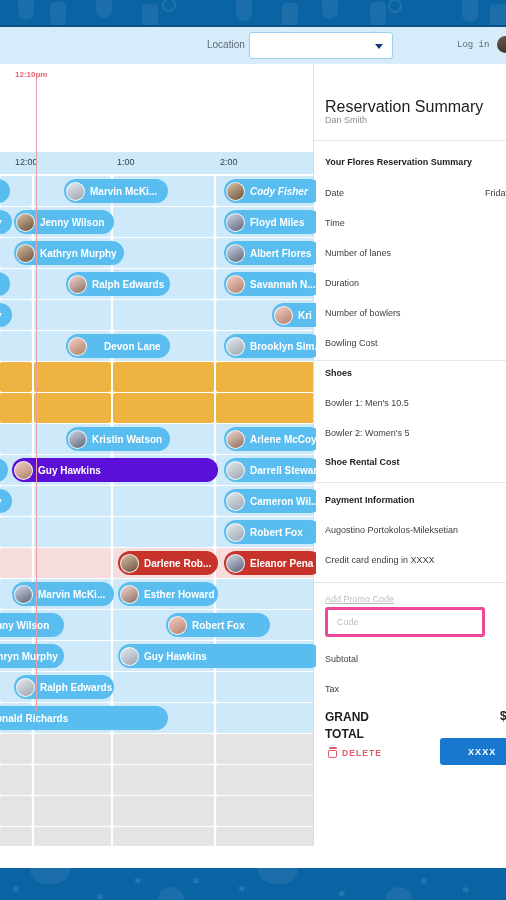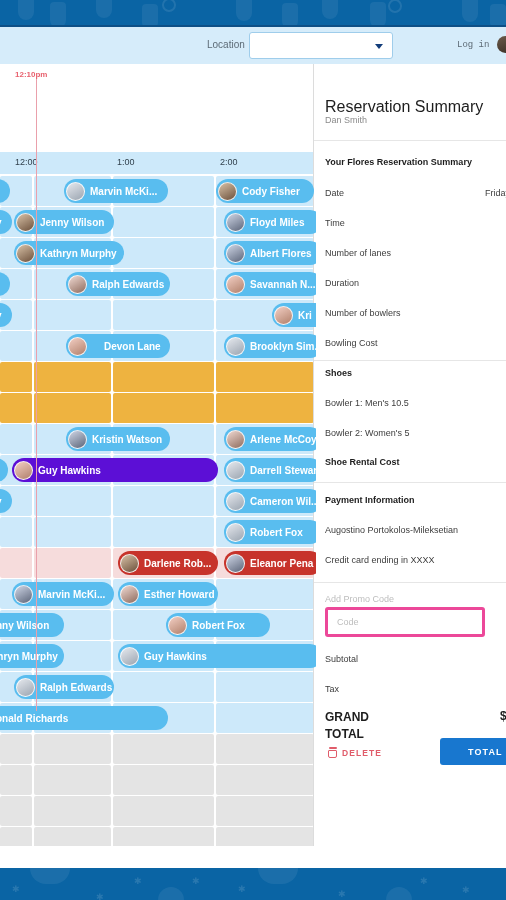--- a/index.html
+++ b/index.html
@@ -146,21 +146,21 @@
     font-size:9px; color:#3d3d3d;
   }
   .p-row.b { font-weight:bold; color:#1d1d1d; }
   .p-row .val {
     position:absolute; left:160px; top:0; white-space:nowrap;
     font-size:9px; color:#3d3d3d;
   }
 
   .promo-label {
     position:absolute; left:11px; top:530px;
-    font-size:9px; color:#bdbdbd;
+    font-size:9px; color:#bdbdbd;text-decoration:underline;
   }
   .promo-box {
     position:absolute; left:11px; top:543px; width:160px; height:30px;
     border:3px solid #ec4899; border-radius:3px;
     display:flex; align-items:center; padding-left:9px;
   }
   .promo-box .ph { font-size:9px; color:#bdbdbd; }
 
   .grand {
     position:absolute; left:11px; top:645px;
@@ -255,21 +255,21 @@
           <div class="cell c-c"></div>
           <div class="cell c-d"></div>
         </div>
         <div class="chip noav" style="left: -18px; width: 28px;">
           <span class="nm"></span>
         </div>
         <div class="chip" style="left: 64px; width: 104px;">
           <span class="av v2"></span>
           <span class="nm">Marvin McKi...</span>
         </div>
-        <div class="chip" style="left: 216px; width: 98px;">
+        <div class="chip" style="left: 224px; width: 98px; font-style: italic;">
           <span class="av v3"></span>
           <span class="nm">Cody Fisher</span>
         </div>
       </div>
       <div class="row ">
         <div class="cellrow">
           <div class="cell c-a"></div>
           <div class="cell c-b"></div>
           <div class="cell c-c"></div>
           <div class="cell c-d"></div>
@@ -617,21 +617,21 @@
   <div class="grand-val">$</div>
 
   <div class="del-btn">
     <span class="trash">
       <span class="lid"></span>
         <span class="body"></span>
     </span>
     <span class="lbl">DELETE</span>
   </div>
   <div class="edit-btn">
-    <span class="lbl">TOTAL</span>
+    <span class="lbl">XXXX</span>
   </div>
 </div>
 
 <div class="bottom-band">
   <div class="pinb" style="left:30px;  top:0;"></div>
   <div class="pinb" style="left:258px; top:0;"></div>
   <div class="ballb" style="left:158px; top:19px;"></div>
   <div class="ballb" style="left:386px; top:19px;"></div>
   <div class="st" style="left:12px;  top:16px;">✱</div>
   <div class="st" style="left:96px;  top:24px;">✱</div>

